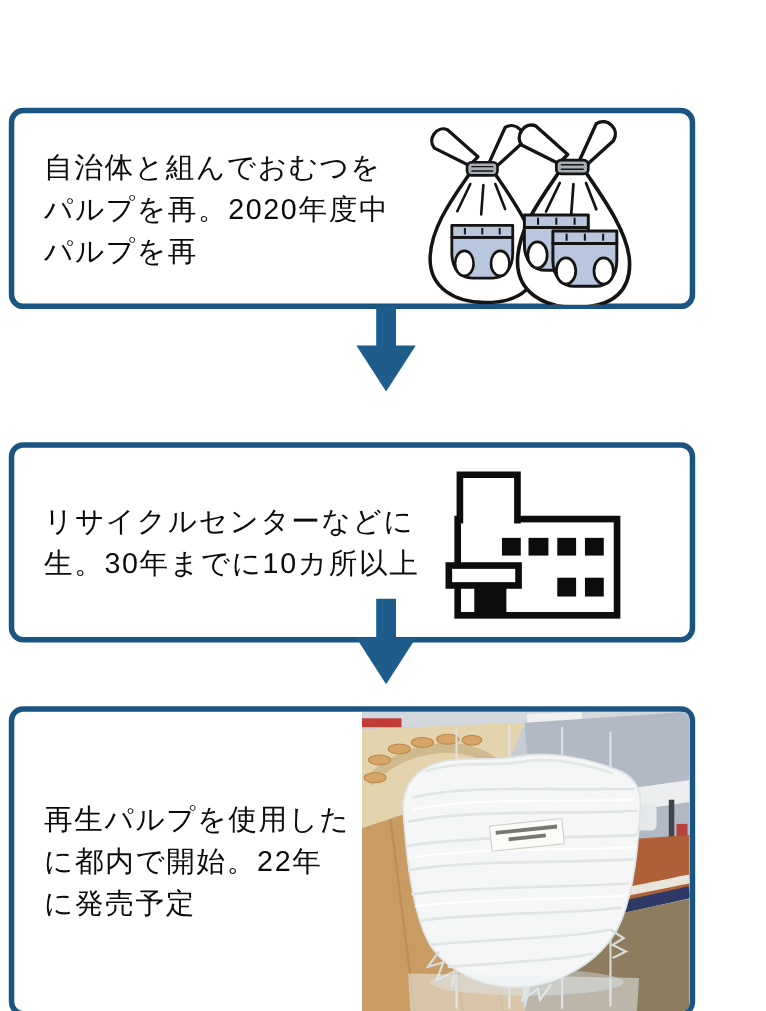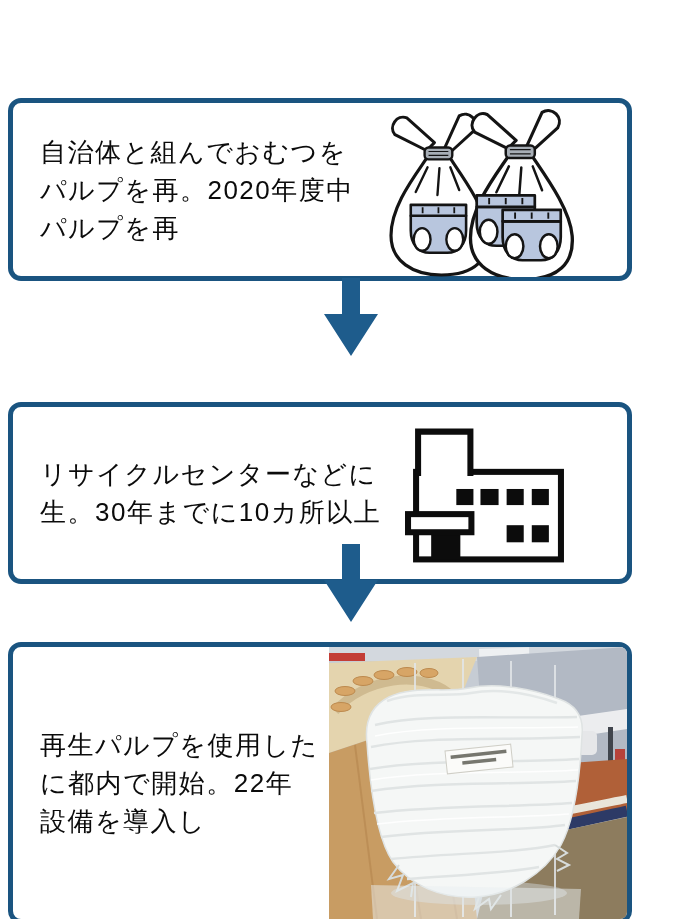--- a/index.html
+++ b/index.html
@@ -108,21 +108,21 @@
   <div class="arrow" id="arrow-2">
     <svg viewBox="0 0 56 78" width="56" height="78" aria-hidden="true">
       <path d="M19,0 H37 V36 H55 L28,78 L1,36 H19 Z" fill="#1e5c8c"></path>
     </svg>
   </div>
 
   <section class="step-box" id="box-product">
     <div class="step-text">
       <div>再生パルプを使用した</div>
       <div>に都内で開始。22年</div>
-      <div>設備を導入し</div>
+      <div>に発売予定</div>
     </div>
 
     <div class="photo-wrap">
       <svg viewBox="0 0 298 272" preserveAspectRatio="none" aria-hidden="true">
 
         <rect width="298" height="272" fill="#c6ccd4"></rect>
         <rect width="298" height="14" fill="#d3d8de"></rect>
         <rect x="150" y="2" width="50" height="9" fill="#eef0f2" transform="rotate(-2 150 2)"></rect>
 
         <polygon points="0,16 148,10 126,64 0,106" fill="#e4d4ae"></polygon>

